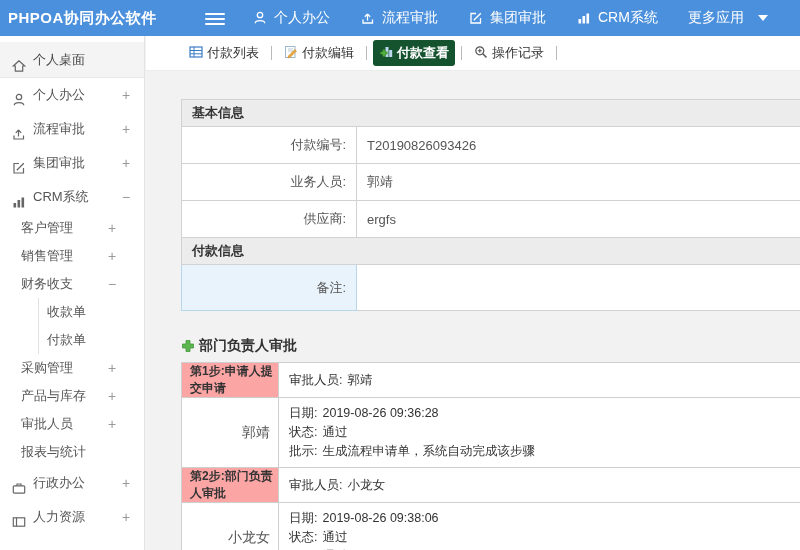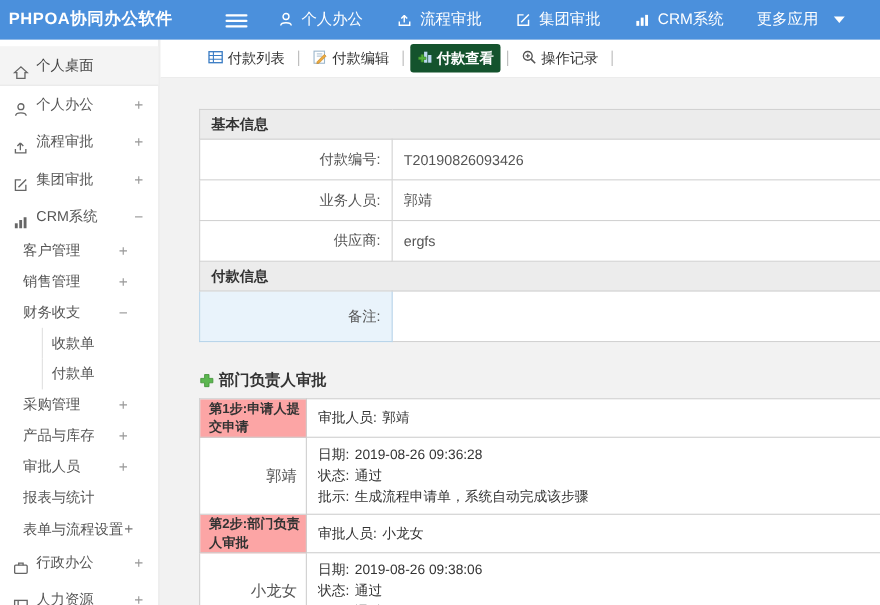--- a/index.html
+++ b/index.html
@@ -194,23 +194,20 @@
       <span>产品与库存</span>
       <span class="marker">+</span>
     </div>
     <div class="side-item lvl1">
       <span>审批人员</span>
       <span class="marker">+</span>
     </div>
     <div class="side-item lvl1">
       <span>报表与统计</span>
     </div>
-    <div class="side-item lvl1">
-      <span>表单与流程设置</span><span class="marker marker-inline">+</span>
-    </div>
     <div class="side-item lvl0">
       <span class="side-icon">
         <svg width="16" height="16" viewBox="0 0 16 16">
             <rect x="2.3" y="5.8" width="11.4" height="7.4" rx="1" fill="none" stroke="#666" stroke-width="1.2"></rect>
             <path d="M6 5.8 V4 H10 V5.8" fill="none" stroke="#666" stroke-width="1.2"></path>
           </svg>
       </span>
       <span>行政办公</span>
       <span class="marker">+</span>
     </div>

